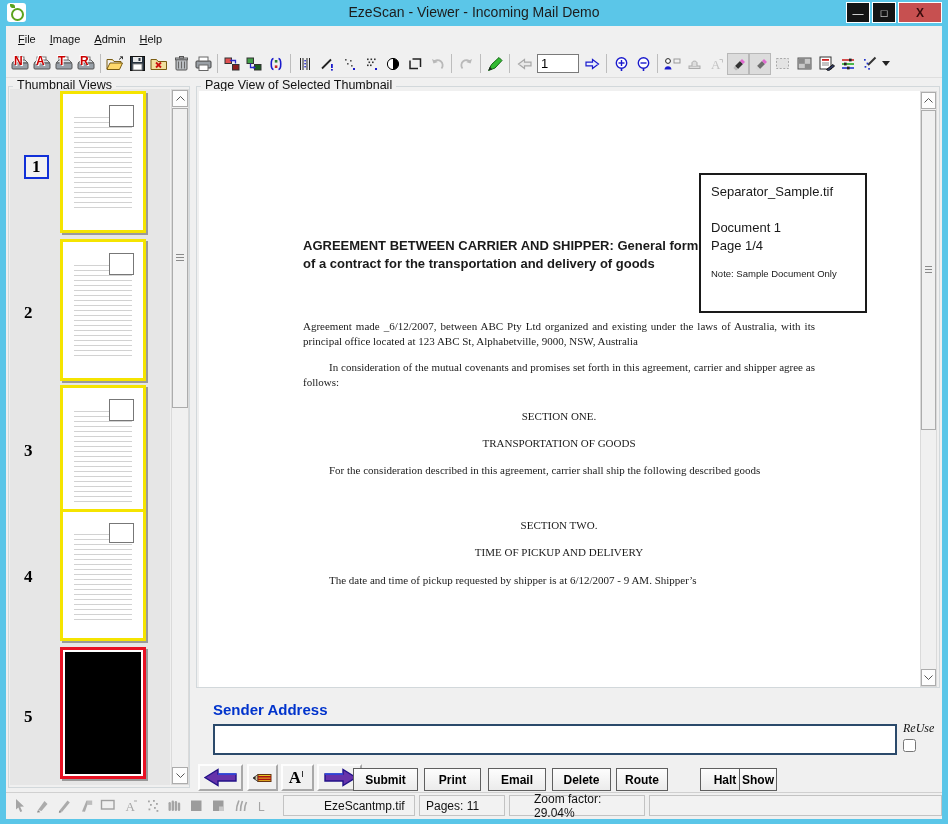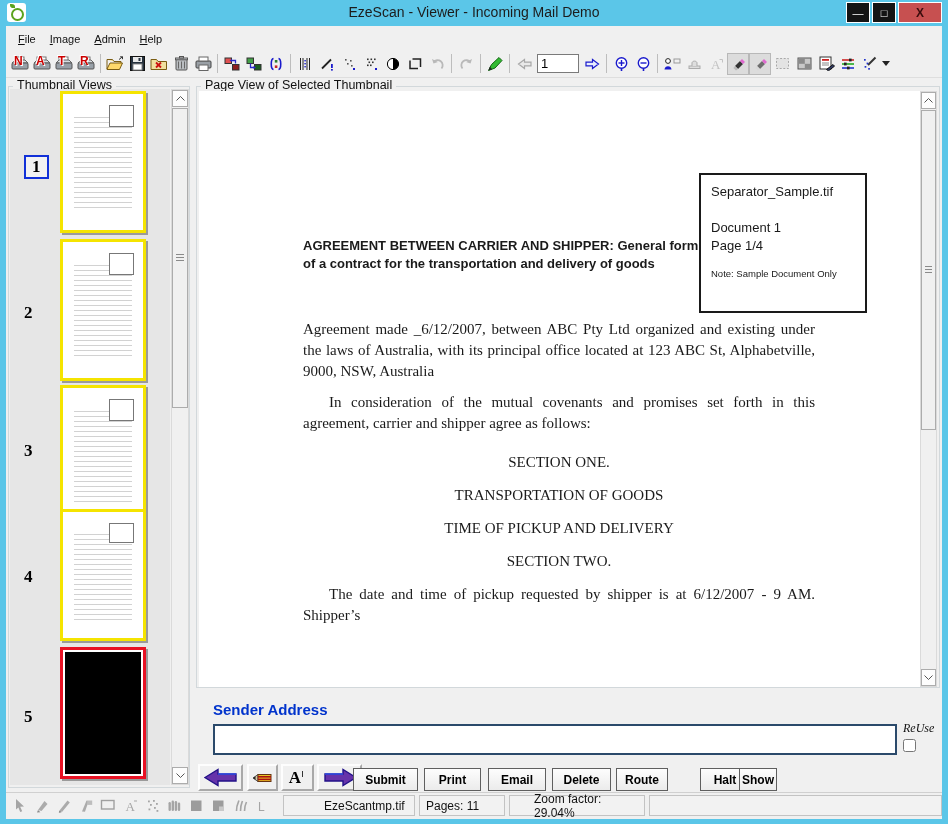--- a/index.html
+++ b/index.html
@@ -61,21 +61,21 @@
   
   #page-view{position:absolute;left:2px;top:4px;width:722px;height:596px;background:#fff;overflow:hidden;}
   #doc{position:absolute;inset:0;color:#1a1a1a;}
   #sep-box{position:absolute;left:500px;top:82px;width:168px;height:140px;border:2px solid #1a1a1a;
            padding:9px 10px;box-sizing:border-box;font-size:13px;}
   #sep-box .t1{margin-bottom:20px;}
   #sep-box .t2{line-height:1.35;}
   #sep-box .note{font-size:9.5px;margin-top:14px;}
   #doc-heading{position:absolute;left:104px;top:146px;width:400px;font-weight:bold;font-size:13px;line-height:1.4;}
   #doc-body{position:absolute;left:104px;top:228px;width:512px;font-family:"Liberation Serif",serif;
-            font-size:15px;line-height:1.4;text-align:justify;}
+            font-size:11px;line-height:1.4;text-align:justify;}
   #doc-body p{margin:0;}
   .ctr{text-align:center;}
   
   #field-label{position:absolute;left:213px;top:701px;font-size:15px;font-weight:bold;color:#0033cc;}
   #sender-input{position:absolute;left:213px;top:724px;width:684px;height:31px;border:2px solid #2b4a6b;
                 box-sizing:border-box;font-size:14px;padding:2px 4px;font-family:"Liberation Sans",sans-serif;}
   #reuse-label{position:absolute;left:903px;top:721px;font-family:"Liberation Serif",serif;
                font-style:italic;font-size:12px;color:#111;}
   #reuse-check{position:absolute;left:903px;top:739px;width:13px;height:13px;margin:0;}
   .navbtn{position:absolute;top:764px;height:27px;background:#f0f0f0;border:2px outset #fdfdfd;
@@ -472,22 +472,23 @@
           <div class="t2">Document 1</div>
           <div class="t2">Page 1/4</div>
           <div class="note">Note: Sample Document Only</div>
         </div>
         <div id="doc-heading">AGREEMENT BETWEEN CARRIER AND SHIPPER:  General form of a contract for the transportation and delivery of goods</div>
         <div id="doc-body">
           <p style="margin-bottom:10px;">Agreement made _6/12/2007, between  ABC Pty Ltd  organized and existing under the laws of Australia, with its principal office located at 123 ABC St, Alphabetville, 9000, NSW, Australia</p>
           <p style="text-indent:26px;margin-bottom:18px;">In consideration of the mutual covenants and promises set forth in this agreement, carrier and shipper agree as follows:</p>
           <p class="ctr" style="margin-bottom:12px;">SECTION ONE.</p>
           <p class="ctr" style="margin-bottom:12px;">TRANSPORTATION OF GOODS</p>
+          <p style="text-indent:26px;margin-bottom:39px;">For the consideration described in this agreement, carrier shall ship the following described goods</p>
+          <p class="ctr" style="margin-bottom:12px;">SECTION TWO.</p>
           <p class="ctr" style="margin-bottom:12px;">TIME OF PICKUP AND DELIVERY</p>
-          <p class="ctr" style="margin-bottom:12px;">SECTION TWO.</p>
           <p style="text-indent:26px;">The date and time of pickup requested by shipper is at 6/12/2007 - 9 AM. Shipper’s</p>
         </div>
       </div>
     </div>
 
     <div class="sb" style="right:2px;top:4px;width:17px;height:596px;">
       <div class="sb-btn" style="top:0;">
           <svg width="9" height="5">
             <polyline points="0.5,4.5 4.5,0.5 8.5,4.5" fill="none" stroke="#555"></polyline>
           </svg>

